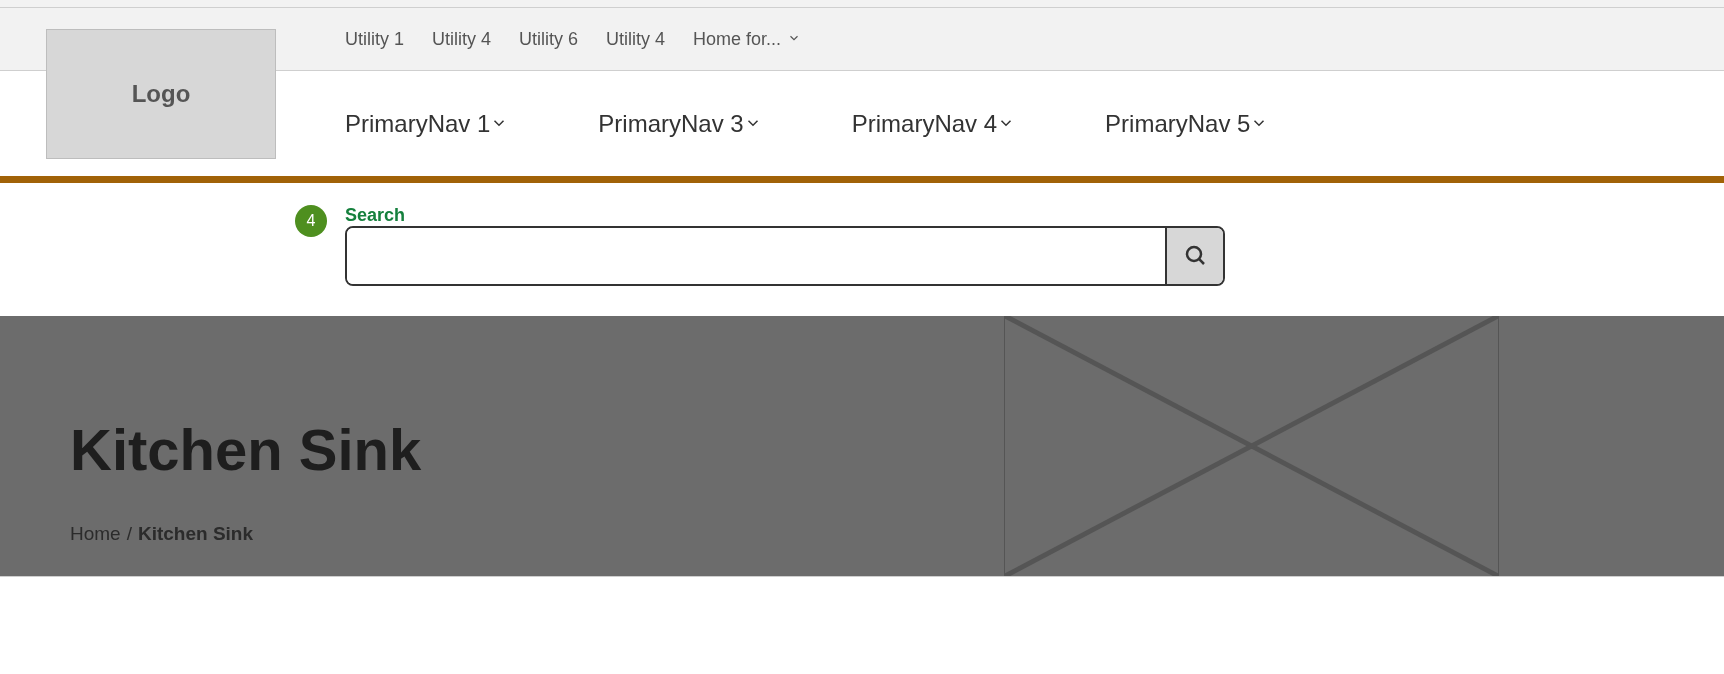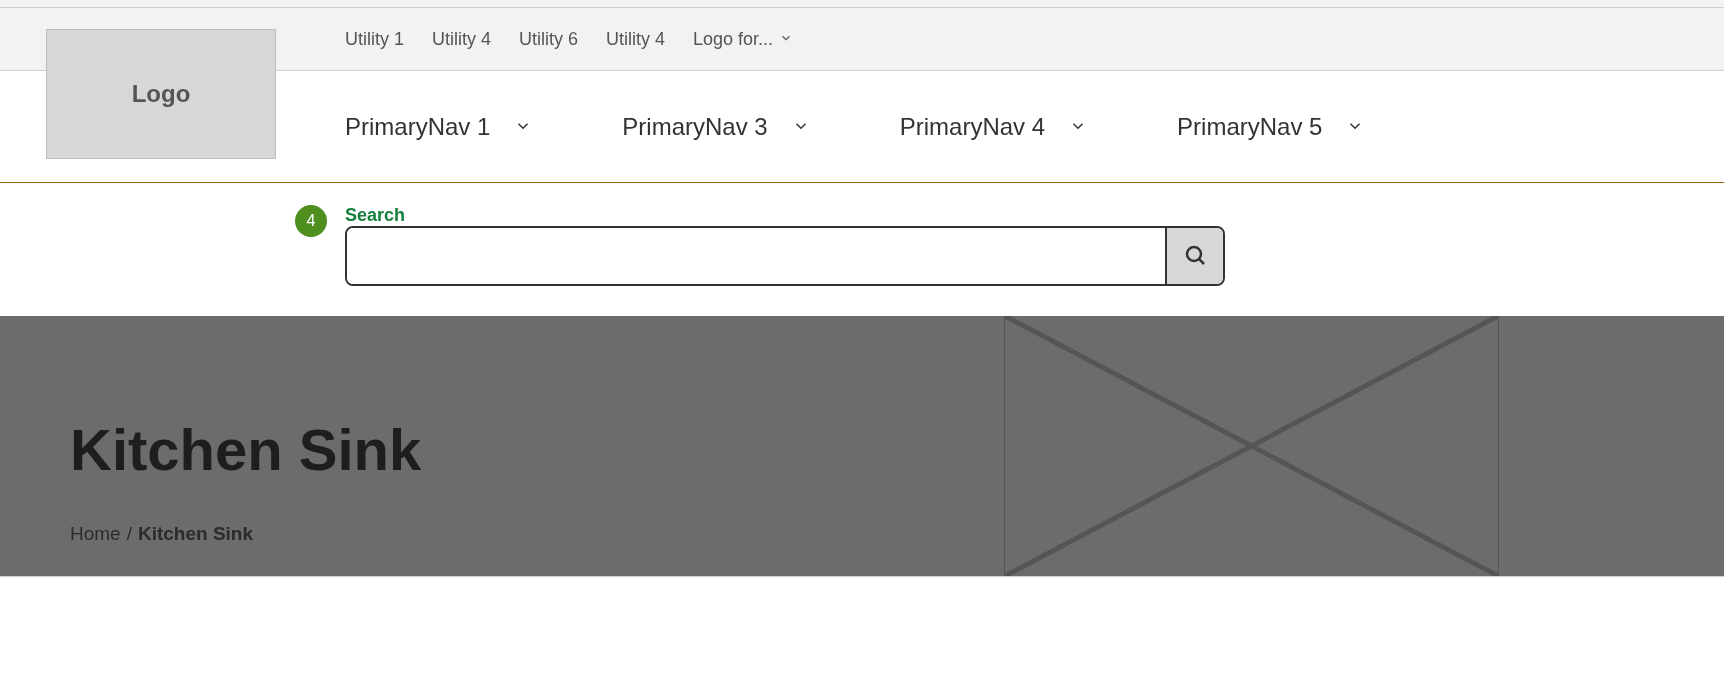--- a/index.html
+++ b/index.html
@@ -26,30 +26,30 @@
   .utility-left { display: flex; gap: 28px; align-items: center; }
   .utility-link { font-size: 18px; color: #555; cursor: pointer; display: flex; align-items: center; gap: 6px; }
   .utility-right { margin-left: auto; display: flex; gap: 28px; align-items: center; }
   .cta-link { font-size: 18px; color: #555; cursor: pointer; }
   .close-icon { cursor: pointer; display: flex; align-items: center; }
   .close-icon svg { width: 22px; height: 22px; stroke: #333; stroke-width: 2.5; }
   .chev-sm svg { width: 14px; height: 14px; stroke: #555; stroke-width: 2; fill: none; }
 
   .primary-nav-bar {
     background: #ffffff;
-    border-bottom: 1px solid #a16207;
+    border-bottom: 7px solid #a16207;
     height: 112px;
     display: flex;
     align-items: center;
     padding-left: 345px;
     padding-right: 60px;
     position: relative;
   }
   .primary-nav-items { display: flex; gap: 90px; }
-  .primary-nav-item { font-size: 24px; color: #333; cursor: pointer; display: flex; align-items: center; gap: 24px; }
+  .primary-nav-item { font-size: 24px; color: #333; cursor: pointer; display: flex; align-items: center; gap: 0; }
   .chev-md svg { width: 18px; height: 18px; stroke: #333; stroke-width: 2; fill: none; }
 
   .logo-box {
     position: absolute;
     left: 46px;
     top: -42px;
     width: 230px;
     height: 130px;
     background: #d7d7d7;
     border: 1px solid #bdbdbd;
@@ -170,21 +170,21 @@
 
 <div class="top-edge"></div>
 
 <div class="utility-bar">
   <div class="utility-left">
     <span class="utility-link">Utility 1</span>
     <span class="utility-link">Utility 4</span>
     <span class="utility-link">Utility 6</span>
     <span class="utility-link">Utility 4</span>
     <span class="utility-link">
-      <span>Logo for...</span>
+      <span>Home for...</span>
       <span class="chev-sm">
         <svg viewBox="0 0 24 24">
             <polyline points="6 9 12 15 18 9"></polyline>
           </svg>
       </span>
     </span>
   </div>
 </div>
 
 <div class="primary-nav-bar">

